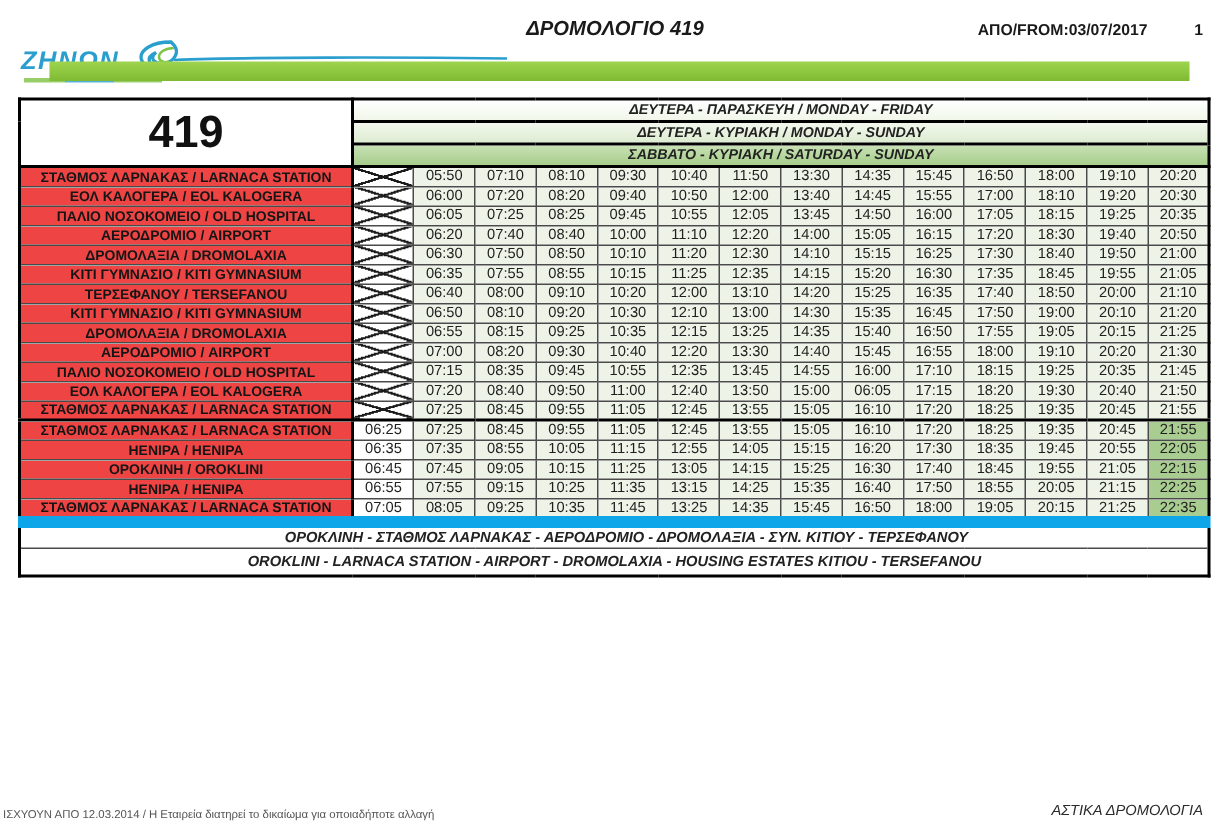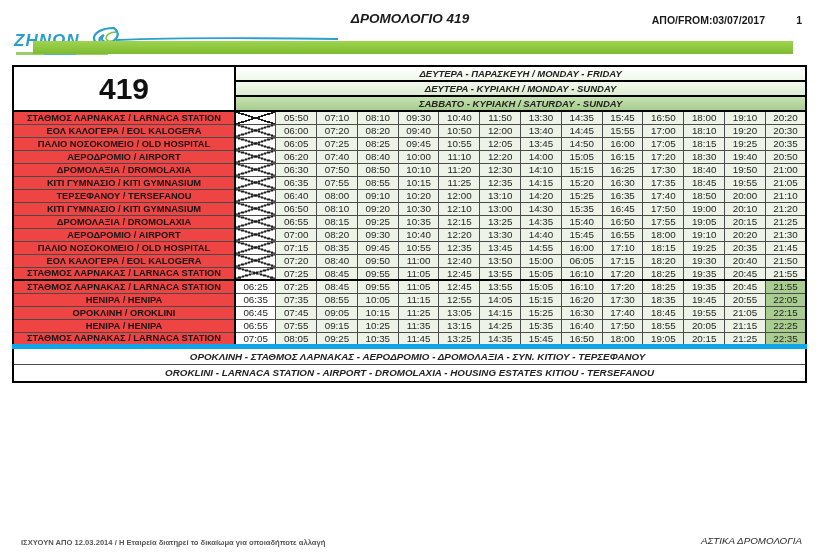--- a/index.html
+++ b/index.html
@@ -45,24 +45,24 @@
   td.time.hl { background:#a9cd90; }
   td.crossed { background-color:#ffffff;
     background-image:
       linear-gradient(to top right, transparent calc(50% - .8px), #1a1a1a calc(50% - .8px) calc(50% + .8px), transparent calc(50% + .8px)),
       linear-gradient(to bottom right, transparent calc(50% - .8px), #1a1a1a calc(50% - .8px) calc(50% + .8px), transparent calc(50% + .8px));
   }
   tr.group-start td { border-top:2px solid #000; }
 
   td.note { border:2px solid #000; border-top-width:1px; text-align:center; height:18px;
             font-size:9.8px; font-weight:bold; font-style:italic; color:#222; background:#fff; }
-  tr.note-first td { border-top:5px solid #0ea5e9; border-bottom:1px solid #4a4a4a;padding-left:16px; }
+  tr.note-first td { border-top:8px solid #0ea5e9; border-bottom:1px solid #4a4a4a;padding-left:16px; }
 
   
-  .footer-left  { position:absolute; left:21px; top:538px; font-size:7.6px; color:#555;font-weight:bold; }
+  .footer-left  { position:absolute; left:2px; top:538px; font-size:7.6px; color:#555; }
   .footer-right { position:absolute; right:18px; top:535px; font-size:9.8px; font-weight:normal;
                   font-style:italic; color:#2b2b2b; }
 </style>
 </head>
 <body>
 
 <div class="page">
 
   <div class="logo-wrap">
     <span class="logo-text">ZHNΩN</span>

